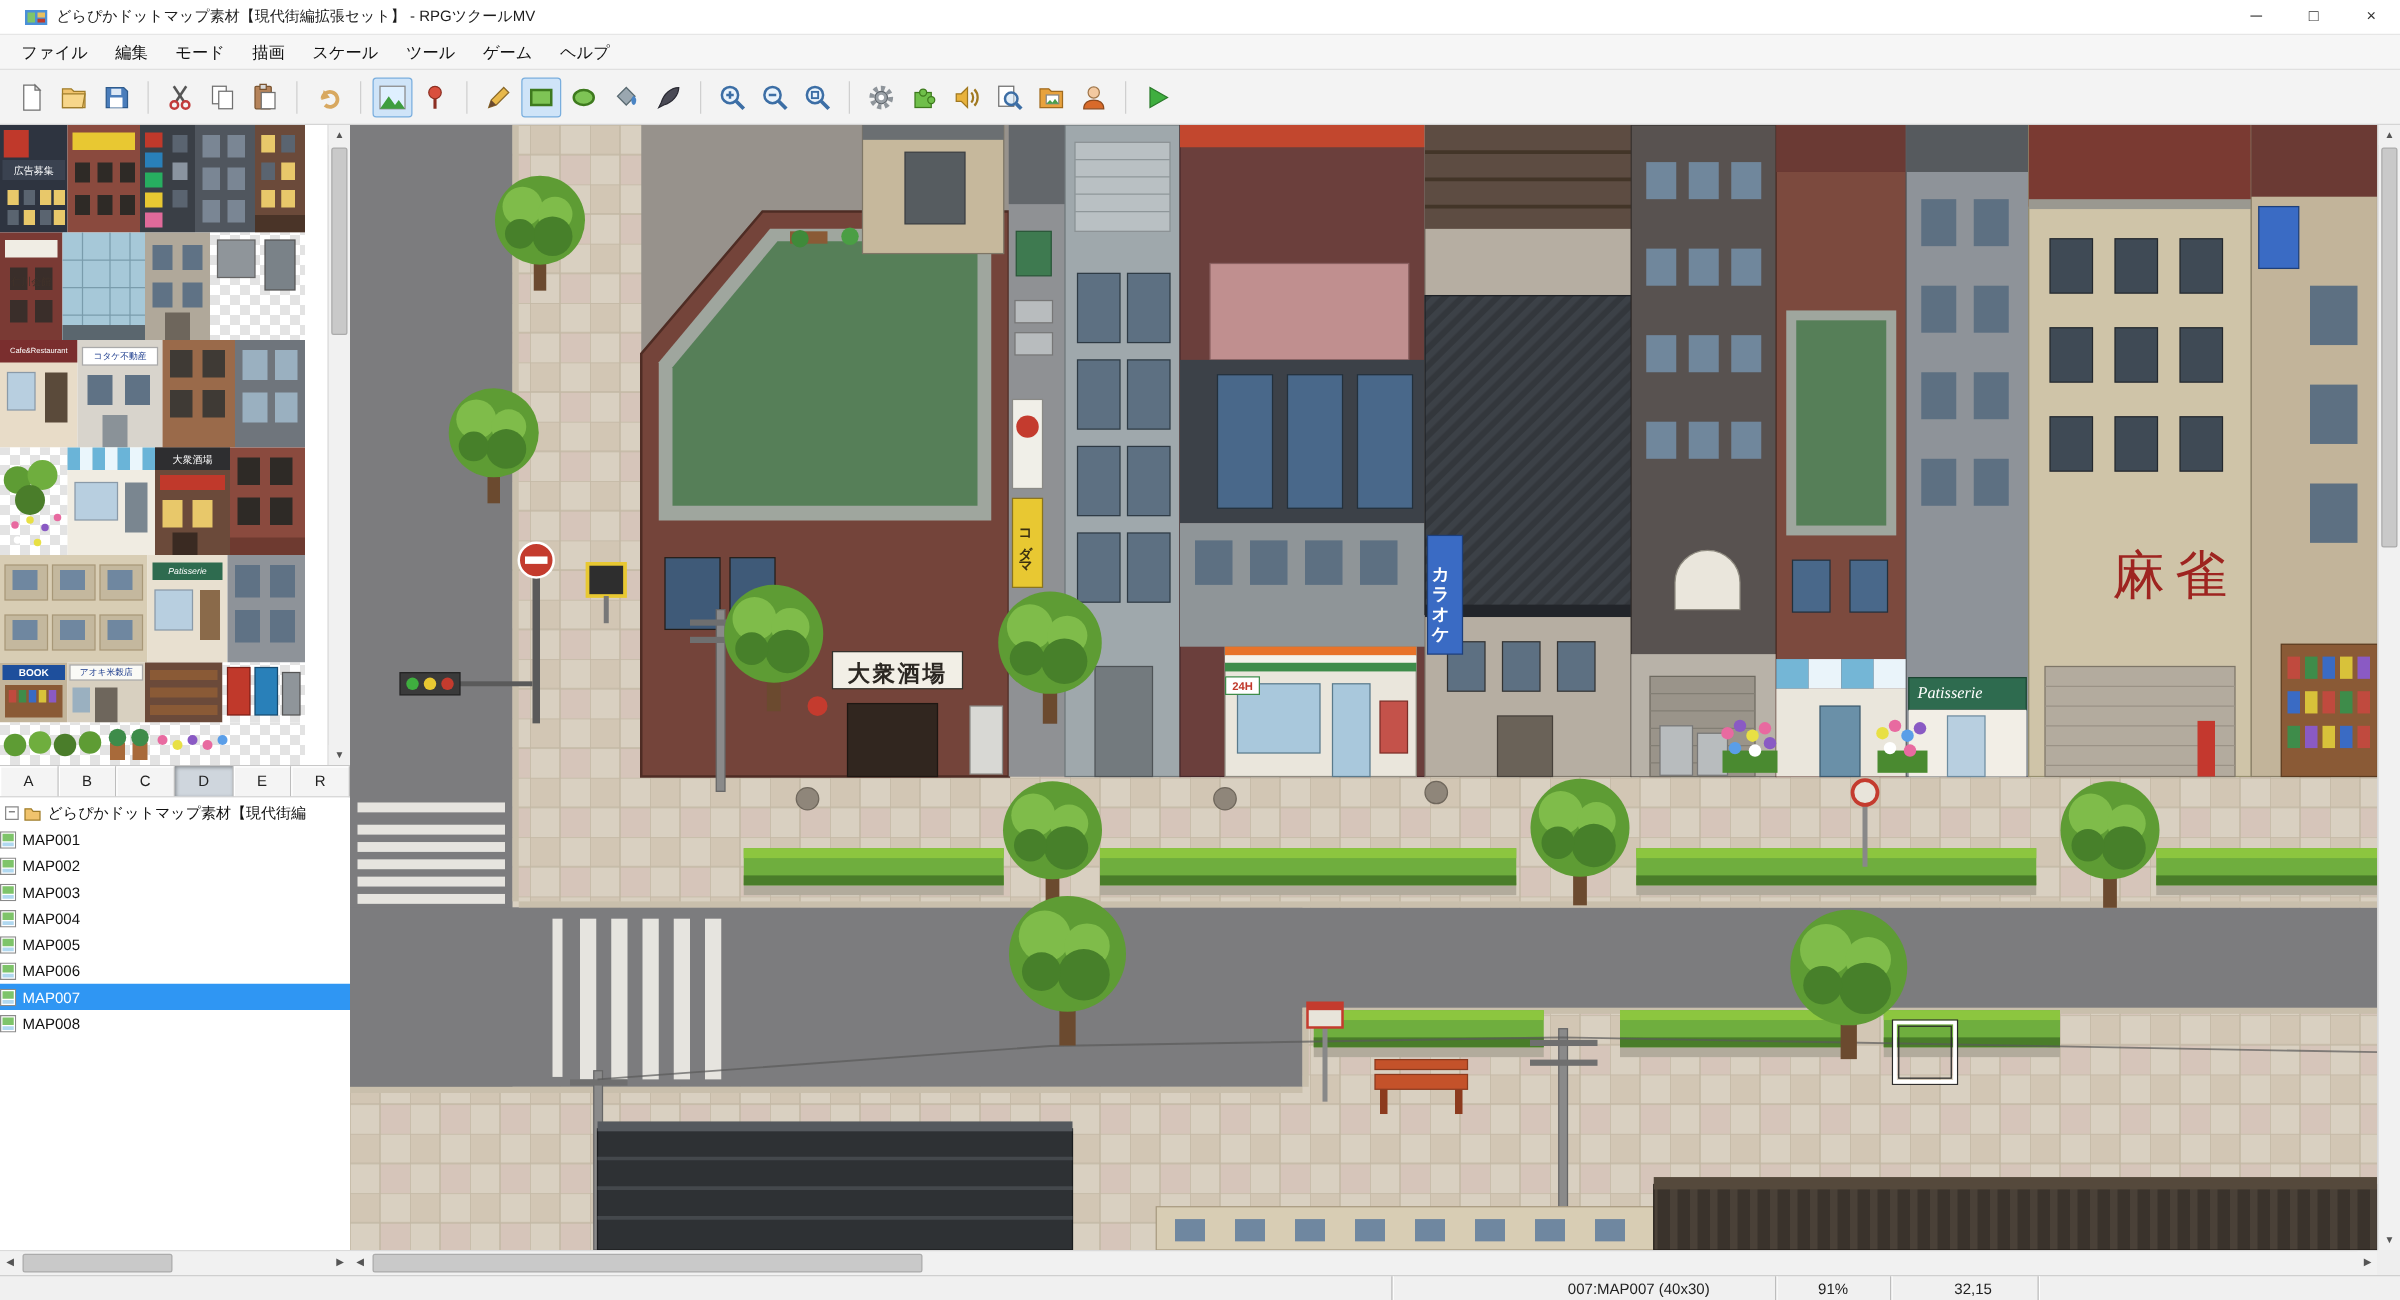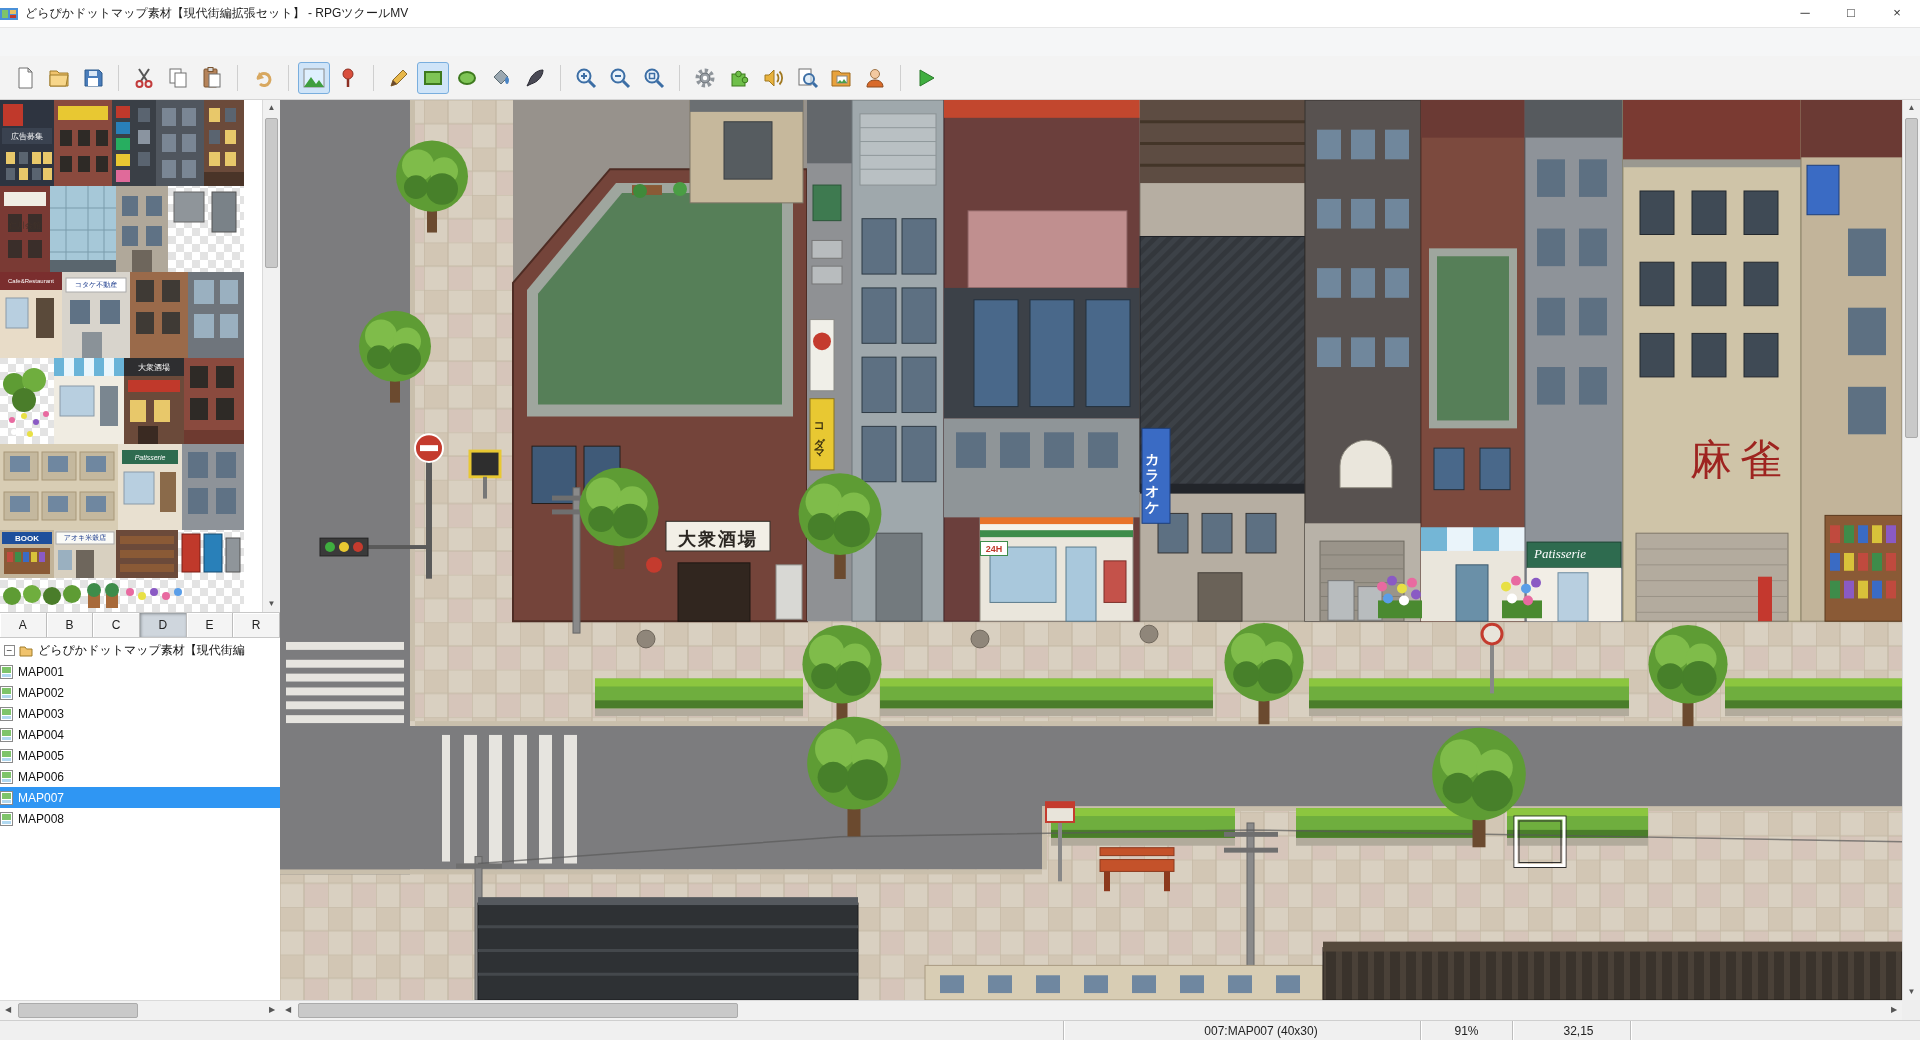--- a/index.html
+++ b/index.html
@@ -2,21 +2,21 @@
 <html><head>
 <meta charset="utf-8">
 <style>
   * { box-sizing: border-box; }
   html,body { margin:0; padding:0; width:1920px; height:1040px; overflow:hidden;
     font-family:"Liberation Sans","DejaVu Sans",sans-serif; background:#fff; }
   .window { position:relative; width:1920px; height:1040px; background:#f5f6f7; overflow:hidden; }
 
   
   .titlebar { position:absolute; top:0; left:0; right:0; height:28px; background:#ffffff;
-    border-bottom:1px solid #e6e6e6; display:flex; align-items:center; padding-left:0; }
+    border-bottom:1px solid #e6e6e6; display:flex; align-items:center; padding-left:20px; }
   .app-icon { width:18px; height:16px; display:inline-flex; }
   .title { font-size:12px; color:#1c1c1c; margin-left:7px; white-space:nowrap; }
   .win-controls { margin-left:auto; display:flex; height:28px; }
   .win-btn { width:46px; text-align:center; line-height:26px; font-size:13px; color:#333; }
 
   
   .menubar { position:absolute; top:28px; left:0; right:0; height:28px; background:#f6f6f6;
     border-bottom:1px solid #e0e0e0; display:flex; align-items:center; padding:0 6px;
     font-size:13px; color:#111; }
   .menu-item { padding:0 11px; line-height:26px; }
@@ -110,20 +110,30 @@
         </svg>
     </span>
     <span class="title">どらぴかドットマップ素材【現代街編拡張セット】 - RPGツクールMV</span>
     <div class="win-controls">
       <span class="win-btn">─</span>
       <span class="win-btn">□</span>
       <span class="win-btn">×</span>
     </div>
   </div>
 
+  <div class="menubar">
+    <span class="menu-item">ファイル</span>
+    <span class="menu-item">編集</span>
+    <span class="menu-item">モード</span>
+    <span class="menu-item">描画</span>
+    <span class="menu-item">スケール</span>
+    <span class="menu-item">ツール</span>
+    <span class="menu-item">ゲーム</span>
+    <span class="menu-item">ヘルプ</span>
+  </div>
 
   <div class="toolbar">
     <div class="tbtn">
         <svg viewBox="0 0 24 24">
           <path d="M6 2h9l4 4v16H6z" fill="#fff" stroke="#707070"></path>
           <path d="M15 2v4h4z" fill="#e0e0e0" stroke="#707070"></path>
         </svg>
       </div>
     <div class="tbtn">
         <svg viewBox="0 0 24 24">
@@ -992,19 +1002,19 @@
     </div>
     <div class="hscroll canvas-hscroll">
       <div class="scroll-arrow" style="left:0;">◀</div>
       <div class="scroll-thumb" style="left:18px;width:440px;"></div>
       <div class="scroll-arrow" style="right:0;">▶</div>
     </div>
     <div class="scroll-corner"></div>
   </div>
 
   <div class="statusbar">
-    <div class="sb-sec" style="left:1063px;width:395px;">007:MAP007 (40x30)</div>
+    <div class="sb-sec" style="left:1113px;width:395px;">007:MAP007 (40x30)</div>
     <div class="sb-sec" style="left:1420px;width:92px;">91%</div>
     <div class="sb-sec" style="left:1512px;width:132px;">32,15</div>
     <div class="sb-sec" style="left:1630px;right:0;"></div>
   </div>
 
 </div>
 
 </body></html>

